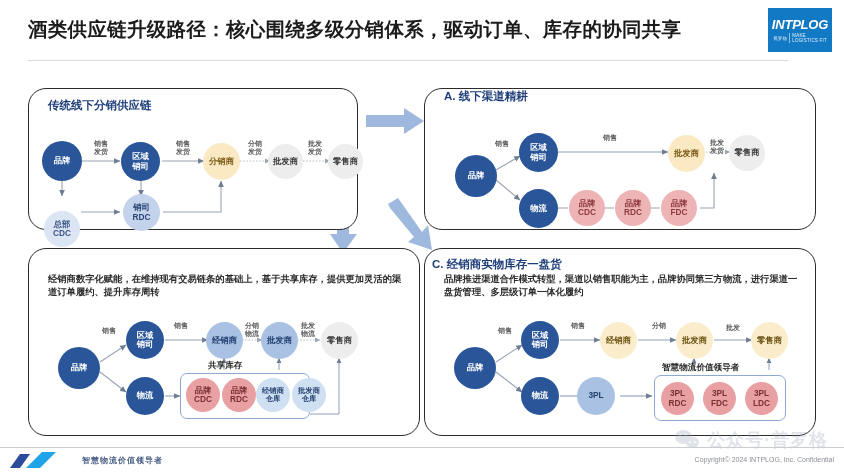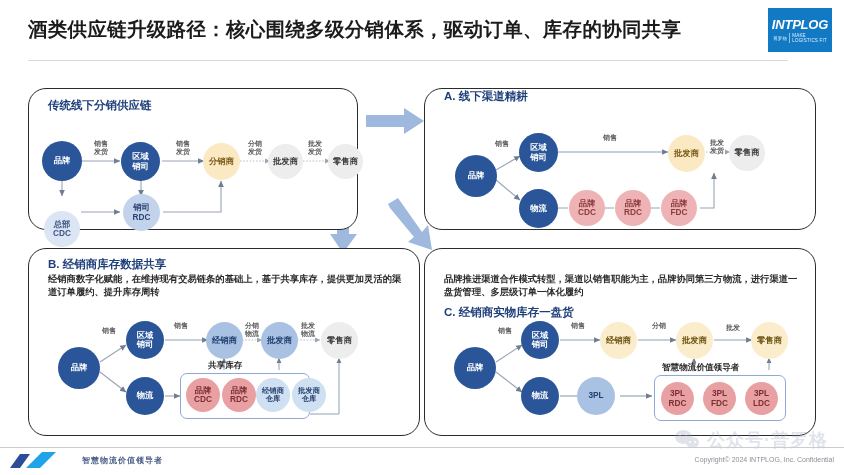--- a/index.html
+++ b/index.html
@@ -228,21 +228,20 @@
   <div class="node n-gray" style="left:729px; top:135px; width:36px; height:36px;">
     <span>零售商</span>
   </div>
 
   <div class="edge-label" style="left:489px; top:140px; width:26px;">销售</div>
   <div class="edge-label" style="left:597px; top:134px; width:26px;">销售</div>
   <div class="edge-label" style="left:703px; top:139px; width:28px;">批发
 发货</div>
 
   <div class="panel" id="panel3"></div>
-  <div class="p-title" style="left:48px; top:257px;">B. 经销商库存数据共享</div>
   <div class="p-desc" style="left:48px; top:273px; width:355px;">经销商数字化赋能，在维持现有交易链条的基础上，基于共享库存，提供更加灵活的渠道订单履约、提升库存周转</div>
 
   <svg class="wires" width="844" height="475">
     <path d="M100,362 L126,345" fill="none" stroke="#9aa4b3" stroke-width="1.1" marker-end="url(#ah)"></path>
     <path d="M100,372 L126,392" fill="none" stroke="#9aa4b3" stroke-width="1.1" marker-end="url(#ah)"></path>
     <line x1="165" y1="340" x2="208" y2="340" stroke="#8fa0b8" stroke-width="1.1" marker-end="url(#ah)"></line>
     <line x1="242" y1="340" x2="262" y2="340" stroke="#b9bfc8" stroke-width="1" stroke-dasharray="1.6 1.6" marker-end="url(#ahL)"></line>
     <line x1="297" y1="340" x2="320" y2="340" stroke="#b9bfc8" stroke-width="1" stroke-dasharray="1.6 1.6" marker-end="url(#ahL)"></line>
     <line x1="165" y1="396" x2="180" y2="396" stroke="#9aa4b3" stroke-width="1.1" marker-end="url(#ah)"></line>
 
@@ -292,21 +291,21 @@
   </div>
 
   <div class="edge-label" style="left:96px; top:327px; width:26px;">销售</div>
   <div class="edge-label" style="left:168px; top:322px; width:26px;">销售</div>
   <div class="edge-label" style="left:238px; top:322px; width:28px;">分销
 物流</div>
   <div class="edge-label" style="left:294px; top:322px; width:28px;">批发
 物流</div>
 
   <div class="panel" id="panel4"></div>
-  <div class="p-title" style="left:444px; top:257px;margin-top:48px;">C. 经销商实物库存一盘货</div>
+  <div class="p-title" style="left:432px; top:257px;">C. 经销商实物库存一盘货</div>
   <div class="p-desc" style="left:444px; top:273px; width:355px;">品牌推进渠道合作模式转型，渠道以销售职能为主，品牌协同第三方物流，进行渠道一盘货管理、多层级订单一体化履约</div>
 
   <svg class="wires" width="844" height="475">
     <path d="M496,362 L522,345" fill="none" stroke="#9aa4b3" stroke-width="1.1" marker-end="url(#ah)"></path>
     <path d="M496,372 L522,392" fill="none" stroke="#9aa4b3" stroke-width="1.1" marker-end="url(#ah)"></path>
     <line x1="560" y1="340" x2="600" y2="340" stroke="#8fa0b8" stroke-width="1.1" marker-end="url(#ah)"></line>
     <line x1="638" y1="340" x2="676" y2="340" stroke="#8fa0b8" stroke-width="1.1" marker-end="url(#ah)"></line>
     <line x1="714" y1="340" x2="752" y2="340" stroke="#8fa0b8" stroke-width="1.1" marker-end="url(#ah)"></line>
     <line x1="560" y1="396" x2="578" y2="396" stroke="#8fa0b8" stroke-width="1.1"></line>
     <line x1="620" y1="396" x2="652" y2="396" stroke="#8fa0b8" stroke-width="1.1" marker-end="url(#ah)"></line>

